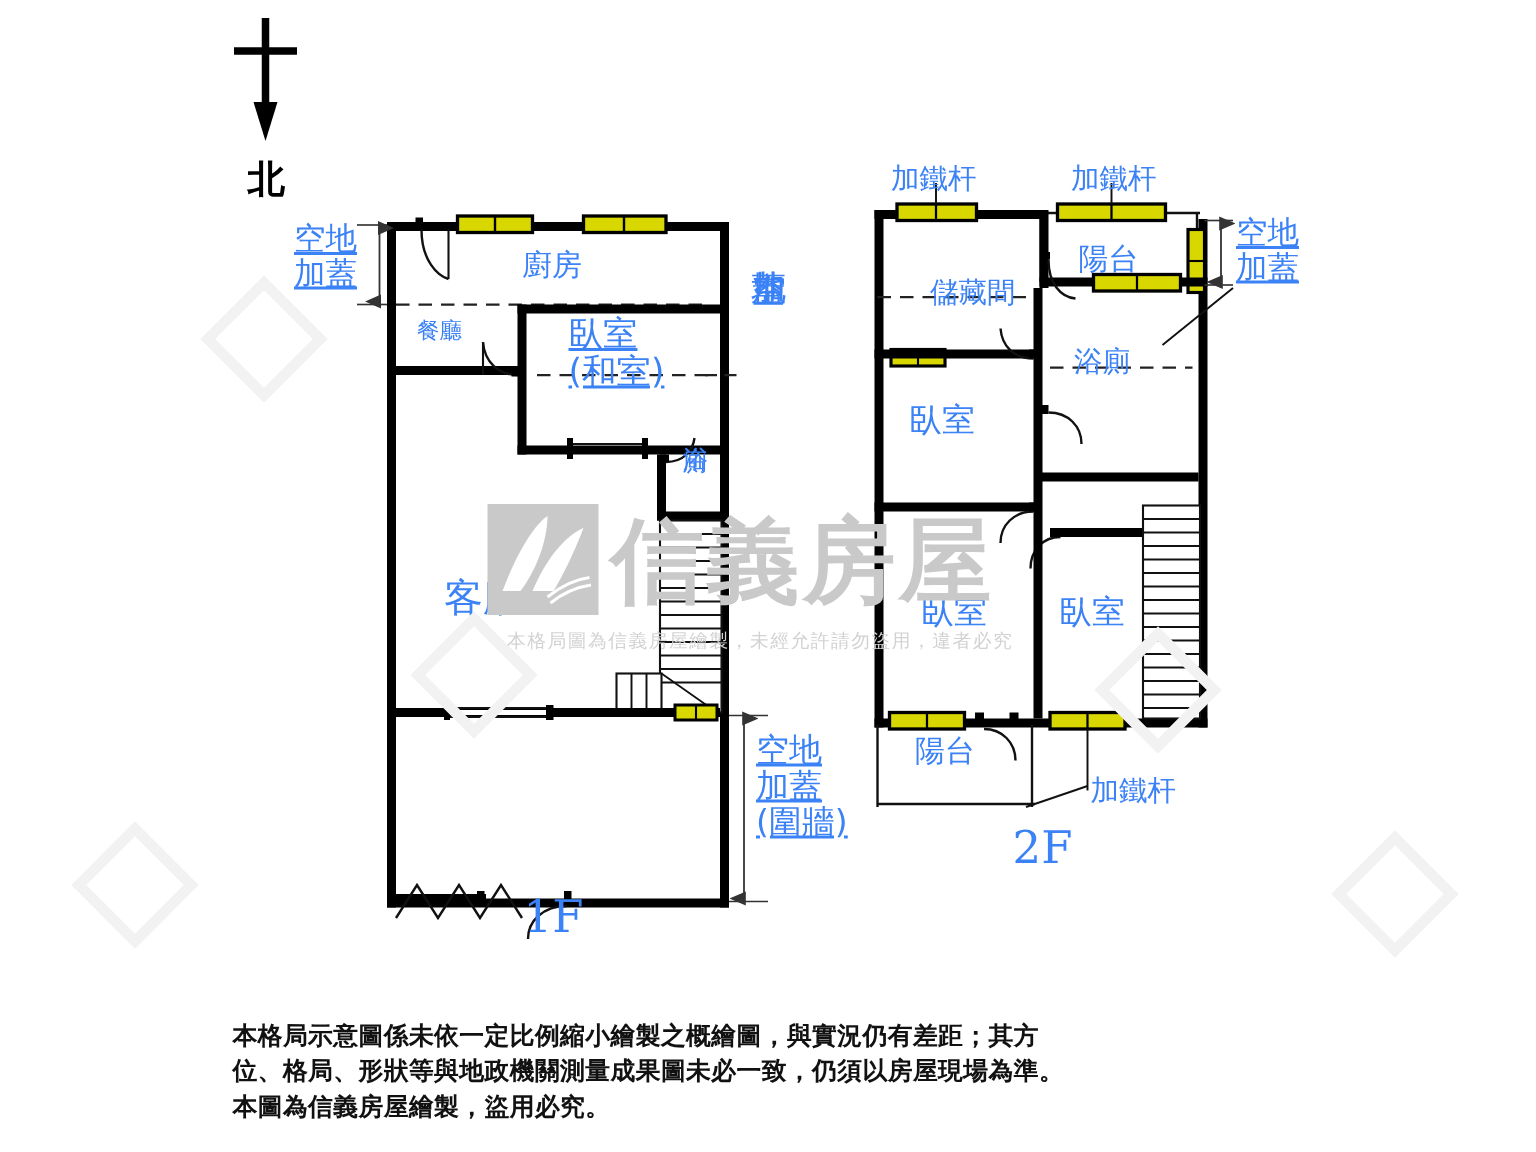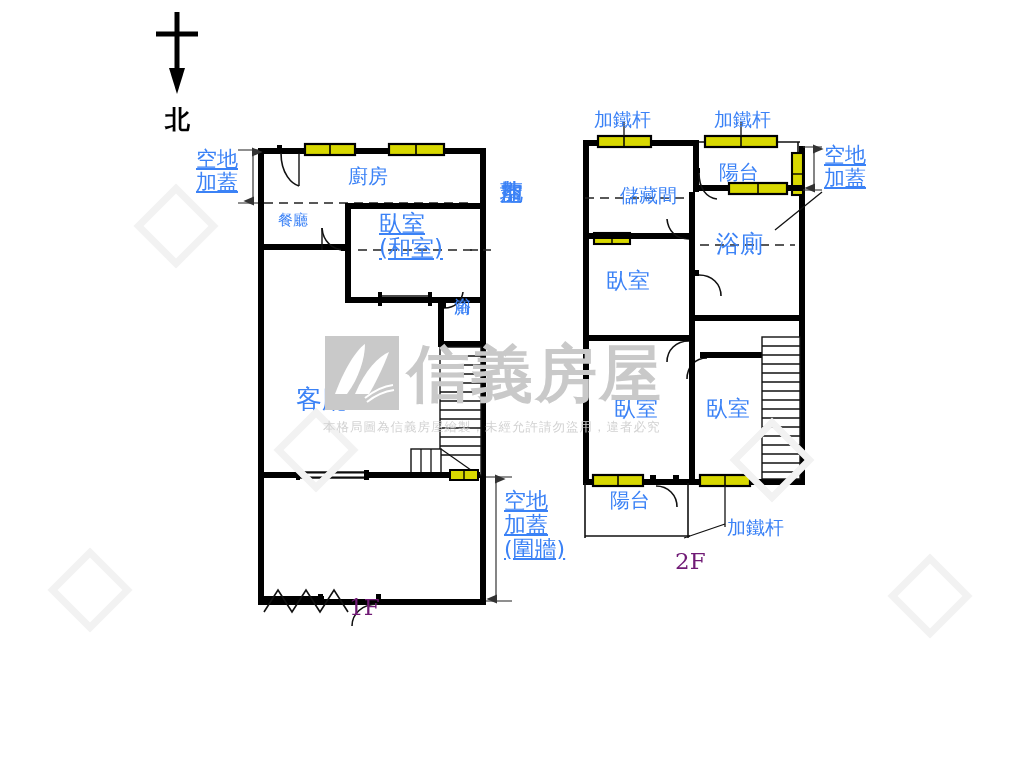--- a/index.html
+++ b/index.html
@@ -27,22 +27,22 @@
     line-height:1.0;
   }
   .lbl.stack{
     white-space:pre-line;
     line-height:1.08;
     text-decoration:underline;
   }
   .floor-tag{
     position:absolute;
     font-family:"DejaVu Serif","Liberation Serif",serif;
-    font-size:23px;
-    color:#701a75;
+    font-size:30px;
+    color:#3b82f6;
   }
   .north-label{
     position:absolute;
     font-family:"DejaVu Serif","Liberation Serif",serif;
     font-size:25px;
     font-weight:700;
     color:#000;
   }
   #footer{
     position:absolute;
@@ -67,21 +67,21 @@
     font-size:62px;font-weight:700;
     color:#c9c9c9;
     white-space:nowrap;
     letter-spacing:2px;
   }
   #wm .wm-mark{
     position:absolute;left:0px;top:0px;width:74px;height:74px;
     background:#c9c9c9;
   }
   #wm-fine{
-    position:absolute;left:323px;top:419px;
+    position:absolute;left:338px;top:419px;
     font-family:"DejaVu Sans","Liberation Sans",sans-serif;
     font-size:12.5px;
     color:#d2d2d2;
     white-space:nowrap;
     letter-spacing:1px;
     pointer-events:none;
   }
   .wm-diamond{
     position:absolute;
     width:46px;height:46px;
@@ -394,21 +394,21 @@
 
   <div class="lbl" style="left:714px;top:110px;font-size:19px;">加鐵杆</div>
 
   <div class="lbl stack" style="left:824px;top:144px;font-size:21px;">空地
 加蓋</div>
 
   <div class="lbl" style="left:620px;top:186px;font-size:19px;">儲藏間</div>
 
   <div class="lbl" style="left:719px;top:162px;font-size:20px;">陽台</div>
 
-  <div class="lbl" style="left:716px;top:232px;font-size:24px;">浴廁</div>
+  <div class="lbl" style="left:716px;top:232px;font-size:19px;">浴廁</div>
 
   <div class="lbl" style="left:606px;top:269px;font-size:22px;">臥室</div>
 
   <div class="lbl" style="left:614px;top:397px;font-size:22px;">臥室</div>
 
   <div class="lbl" style="left:706px;top:397px;font-size:22px;">臥室</div>
 
   <div class="lbl" style="left:610px;top:490px;font-size:20px;">陽台</div>
 
   <div class="lbl" style="left:727px;top:518px;font-size:19px;">加鐵杆</div>
@@ -427,14 +427,19 @@
         <path d="M10,58 C22,26 34,12 40,8 C40,22 34,42 22,58 Z" fill="#ffffff"></path>
         <path d="M30,58 C40,34 54,20 64,16 C58,32 50,48 44,58 Z" fill="#ffffff"></path>
         <path d="M40,62 C50,54 60,50 68,49" fill="none" stroke="#ffffff" stroke-width="2"></path>
         <path d="M42,66 C52,58 62,55 69,54" fill="none" stroke="#ffffff" stroke-width="2"></path>
       </svg>
     </div>
     <div class="wm-txt">信義房屋</div>
   </div>
   <div id="wm-fine">本格局圖為信義房屋繪製，未經允許請勿盜用，違者必究</div>
 
+  <div id="footer">
+    <div>本格局示意圖係未依一定比例縮小繪製之概繪圖，與實況仍有差距；其方</div>
+    <div>位、格局、形狀等與地政機關測量成果圖未必一致，仍須以房屋現場為準。</div>
+    <div>本圖為信義房屋繪製，盜用必究。</div>
+  </div>
 
 </div>
 
 </body></html>

